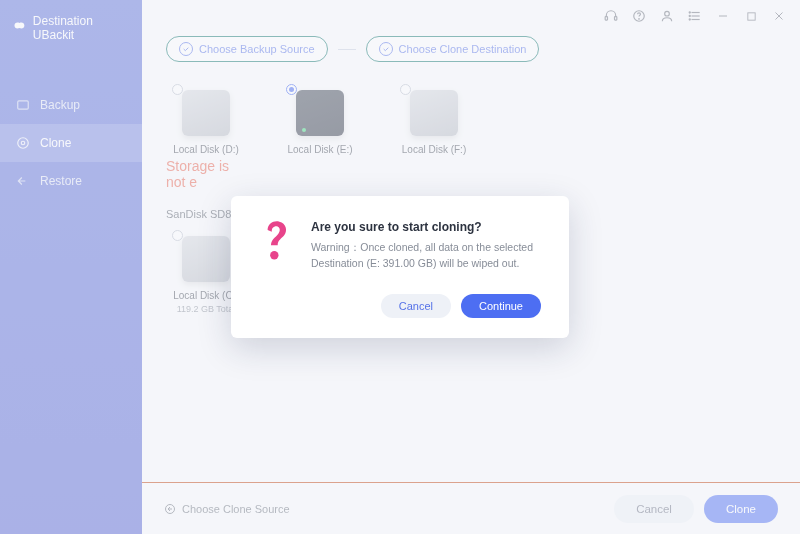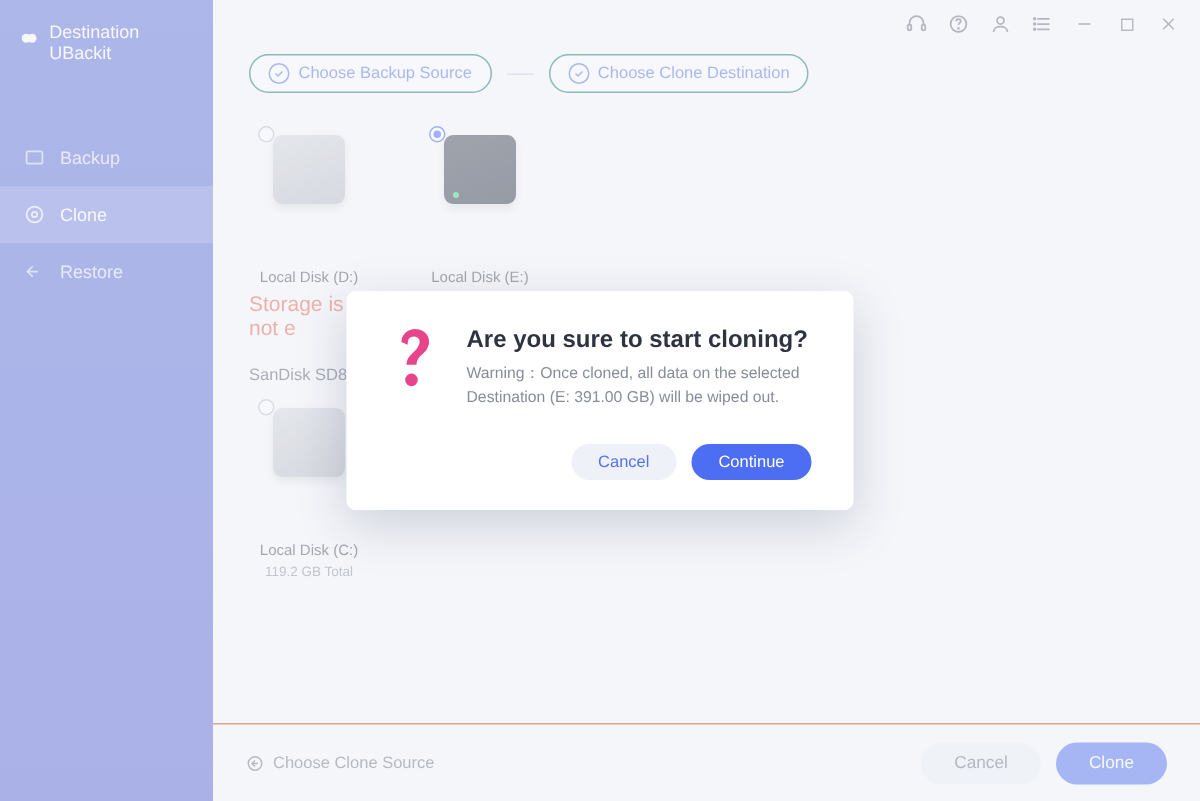--- a/index.html
+++ b/index.html
@@ -24,34 +24,34 @@
 .refresh-icon { width: 12px; height: 12px; color: #5571e6; cursor: pointer; }
 .disk-row { display: flex; gap: 34px; margin-bottom: 18px; flex-wrap: wrap; }
 .disk { width: 80px; display: flex; flex-direction: column; align-items: center; position: relative; }
 .disk-radio { position: absolute; top: 0; left: 6px; width: 11px; height: 11px; border: 1.5px solid #b9c0cc; border-radius: 50%; background: #fff; }
 .disk-radio.selected { border-color: #3e63f0; }
 .disk-radio.selected::after { content: ""; position: absolute; inset: 2px; background: #3e63f0; border-radius: 50%; }
 .disk-img { width: 48px; height: 46px; border-radius: 6px; margin-top: 6px; margin-bottom: 8px; box-shadow: 0 3px 6px rgba(0,0,0,0.12); }
 .disk-img.gray { background: linear-gradient(160deg, #d6d9de 0%, #b6bac2 100%); }
 .disk-img.dark { background: linear-gradient(160deg, #3c4452 0%, #2a3140 100%); position: relative; }
 .disk-img.dark::after { content: ""; position: absolute; left: 6px; bottom: 4px; width: 4px; height: 4px; background: #3bd67a; border-radius: 50%; }
-.disk-label { font-size: 10px; color: #444a55; text-align: center; margin-top: 36px; }
+.disk-label { font-size: 10px; color: #444a55; text-align: center; }
 .disk-sub { font-size: 9px; color: #888e99; margin-top: 3px; }
 .disk-err { font-size: 14px; color: #e8604c; margin-top: 3px; }
 .footer { height: 52px; border-top: 1px solid #c2410c; display: flex; align-items: center; padding: 0 22px; justify-content: space-between; }
 .footer-left { display: flex; align-items: center; gap: 6px; font-size: 11px; color: #6d737e; }
 .footer-right { display: flex; gap: 10px; }
 .btn { border: none; border-radius: 18px; padding: 8px 22px; font-size: 11.5px; cursor: pointer; }
 .btn-primary { background: #4d6ef2; color: #fff; }
 .btn-secondary { background: #eef1f7; color: #697080; }
 .overlay { position: absolute; inset: 0; background: rgba(240,242,248,0.55); display: flex; align-items: center; justify-content: center; }
 .dialog { width: 338px; background: #fff; border-radius: 6px; box-shadow: 0 10px 34px rgba(30,40,80,0.18); padding: 24px 28px 20px; display: flex; gap: 18px; }
 .dialog-icon { width: 34px; flex-shrink: 0; }
 .dialog-body { flex: 1; }
-.dialog-title { font-size: 16px; font-weight: 600; color: #2d3340; margin-bottom: 6px; }
+.dialog-title { font-size: 12px; font-weight: 600; color: #2d3340; margin-bottom: 6px; }
 .dialog-msg { font-size: 10.5px; color: #878d98; line-height: 1.5; }
 .dialog-actions { display: flex; justify-content: flex-end; gap: 10px; margin-top: 22px; }
 .pill { border: none; border-radius: 14px; padding: 6px 18px; font-size: 11px; cursor: pointer; }
 .pill-cancel { background: #eef1f7; color: #5672e8; }
 .pill-continue { background: #4d6ef2; color: #fff; }
 </style>
 </head>
 <body>
 
 <div class="app">
@@ -162,20 +162,25 @@
           <span class="disk-radio"></span>
           <div class="disk-img gray"></div>
           <span class="disk-label">Local Disk (D:)</span>
           <span class="disk-err">Storage is not e</span>
         </div>
         <div class="disk">
           <span class="disk-radio selected"></span>
           <div class="disk-img dark"></div>
           <span class="disk-label">Local Disk (E:)</span>
         </div>
+        <div class="disk">
+          <span class="disk-radio"></span>
+          <div class="disk-img gray"></div>
+          <span class="disk-label">Local Disk (F:)</span>
+        </div>
       </div>
 
       <div class="section-title">
         <span>SanDisk SD8SB</span>
       </div>
       <div class="disk-row">
         <div class="disk">
           <span class="disk-radio"></span>
           <div class="disk-img gray"></div>
           <span class="disk-label">Local Disk (C:)</span>

